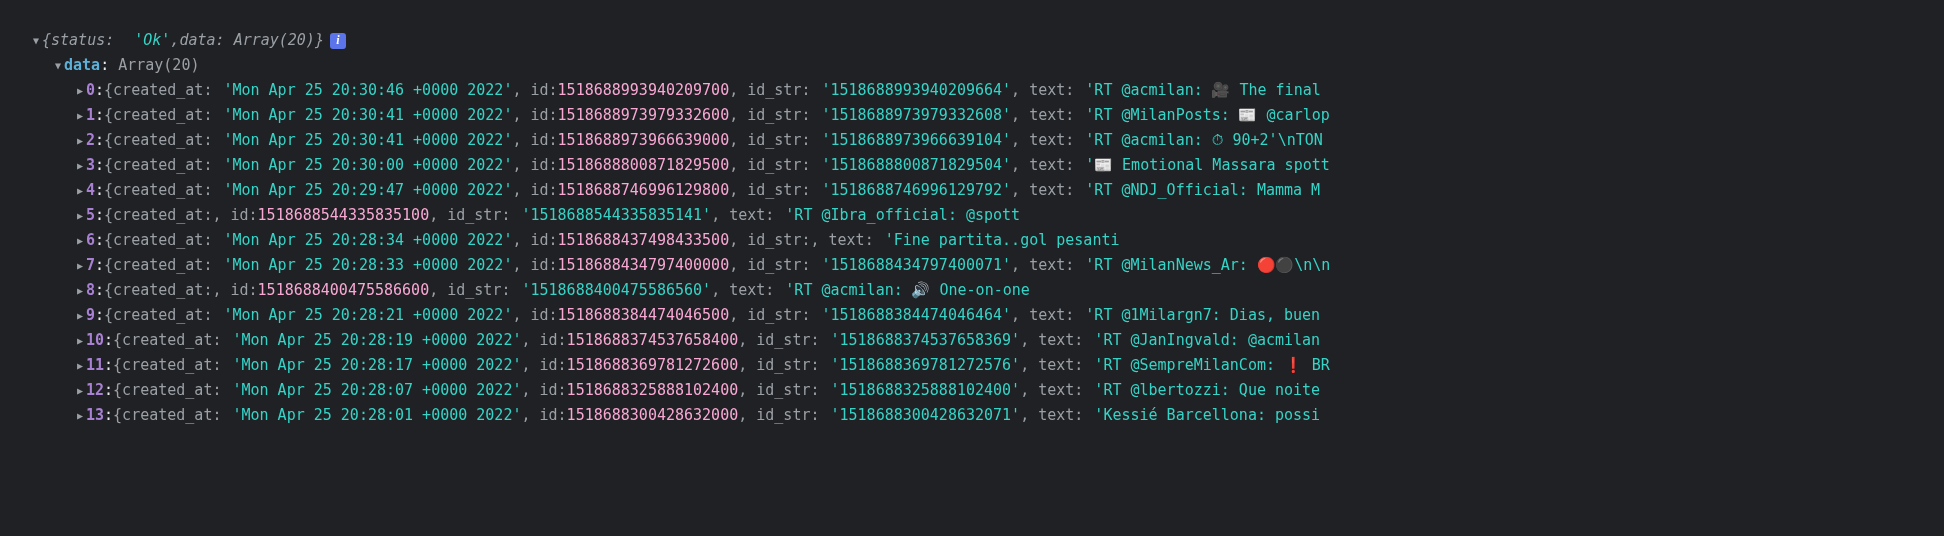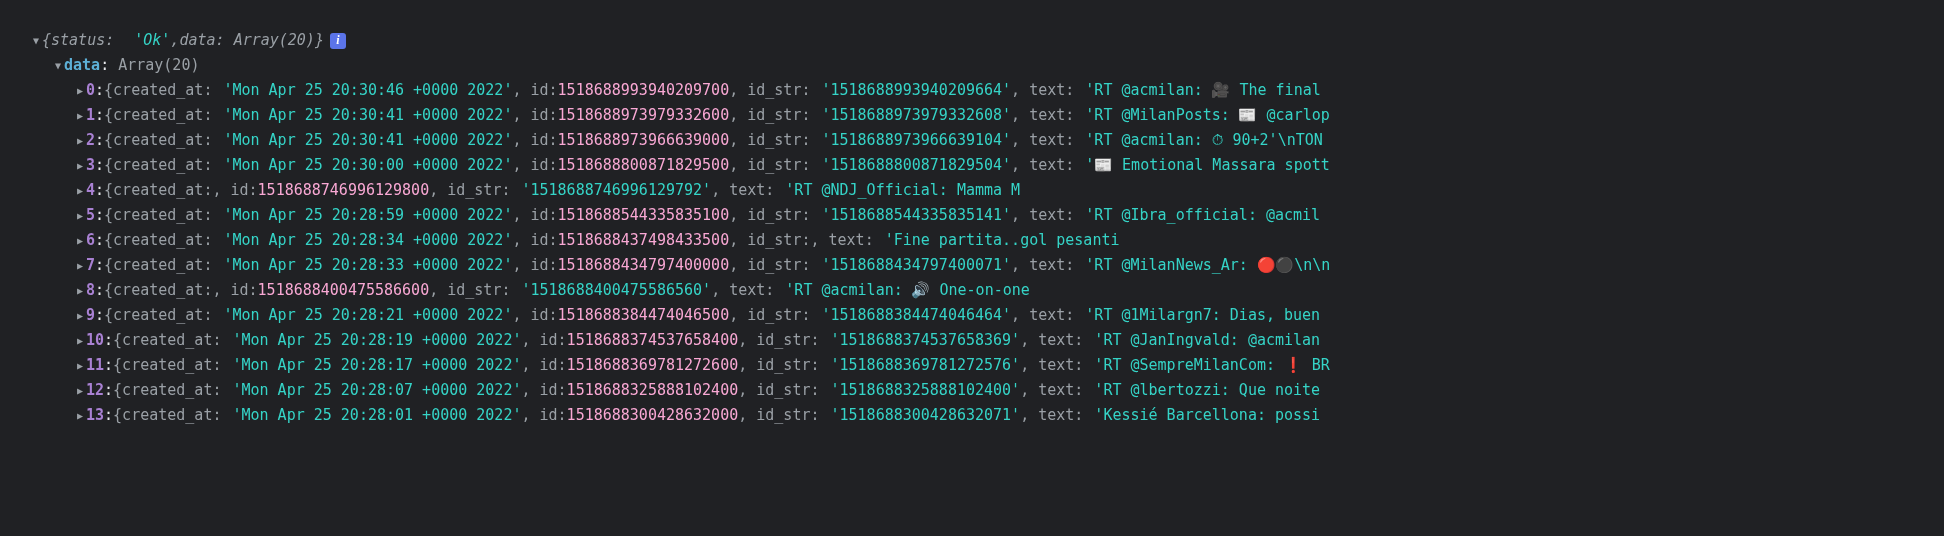--- a/index.html
+++ b/index.html
@@ -129,39 +129,39 @@
       <span class="gray">, id_str: </span>
       <span class="val-teal">'1518688800871829504'</span>
       <span class="gray">, text: </span>
       <span class="val-teal">'📰 Emotional Massara spott</span>
     </div>
     <div class="row indent-2">
       <span class="arrow arrow-right"></span>
       <span class="key-purple" style="font-weight: bold;">4</span>
       <span class="white">: </span>
       <span class="gray">{created_at: </span>
+      <span class="val-teal">'Mon Apr 25 20:29:47 +0000 2022'</span>
       <span class="gray">, id: </span>
       <span class="val-purple">1518688746996129800</span>
       <span class="gray">, id_str: </span>
       <span class="val-teal">'1518688746996129792'</span>
       <span class="gray">, text: </span>
       <span class="val-teal">'RT @NDJ_Official: Mamma M</span>
     </div>
     <div class="row indent-2">
       <span class="arrow arrow-right"></span>
       <span class="key-purple" style="font-weight: bold;">5</span>
       <span class="white">: </span>
       <span class="gray">{created_at: </span>
-      <span class="val-teal">'Mon Apr 25 20:28:59 +0000 2022'</span>
       <span class="gray">, id: </span>
       <span class="val-purple">1518688544335835100</span>
       <span class="gray">, id_str: </span>
       <span class="val-teal">'1518688544335835141'</span>
       <span class="gray">, text: </span>
-      <span class="val-teal">'RT @Ibra_official: @acmil</span>
+      <span class="val-teal">'RT @Ibra_official: @spott</span>
     </div>
     <div class="row indent-2">
       <span class="arrow arrow-right"></span>
       <span class="key-purple" style="font-weight: bold;">6</span>
       <span class="white">: </span>
       <span class="gray">{created_at: </span>
       <span class="val-teal">'Mon Apr 25 20:28:34 +0000 2022'</span>
       <span class="gray">, id: </span>
       <span class="val-purple">1518688437498433500</span>
       <span class="gray">, id_str: </span>

